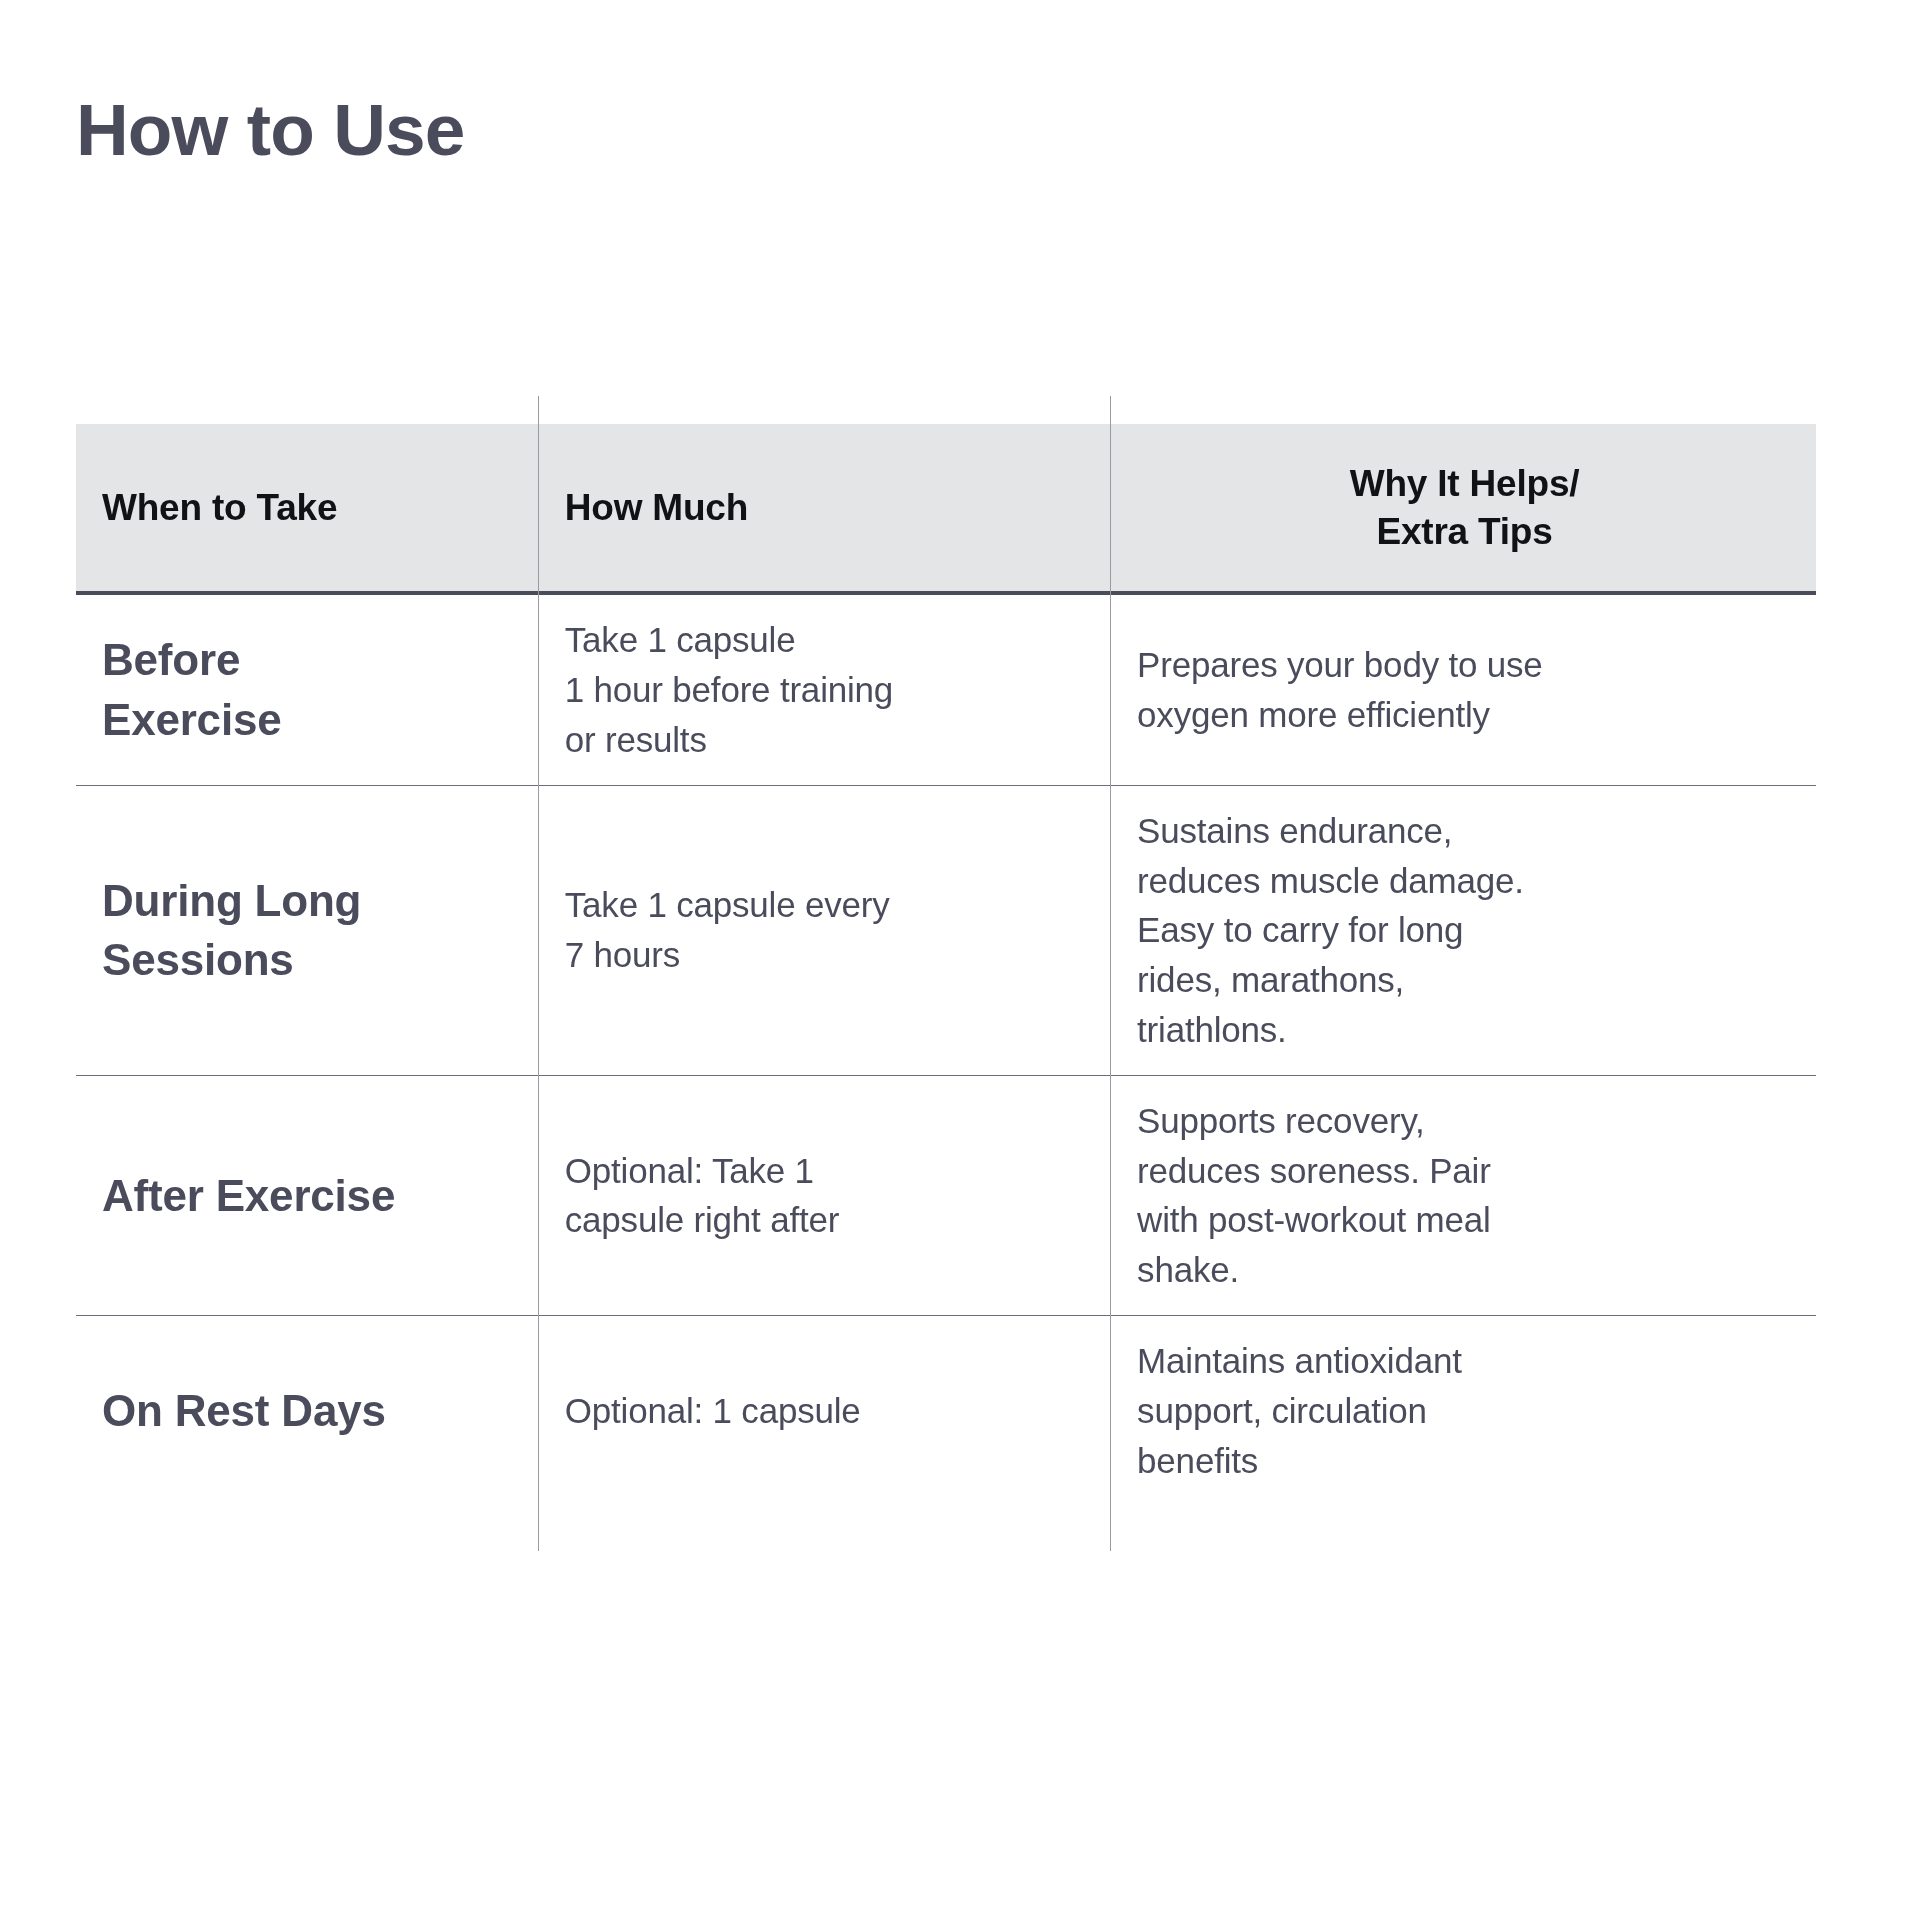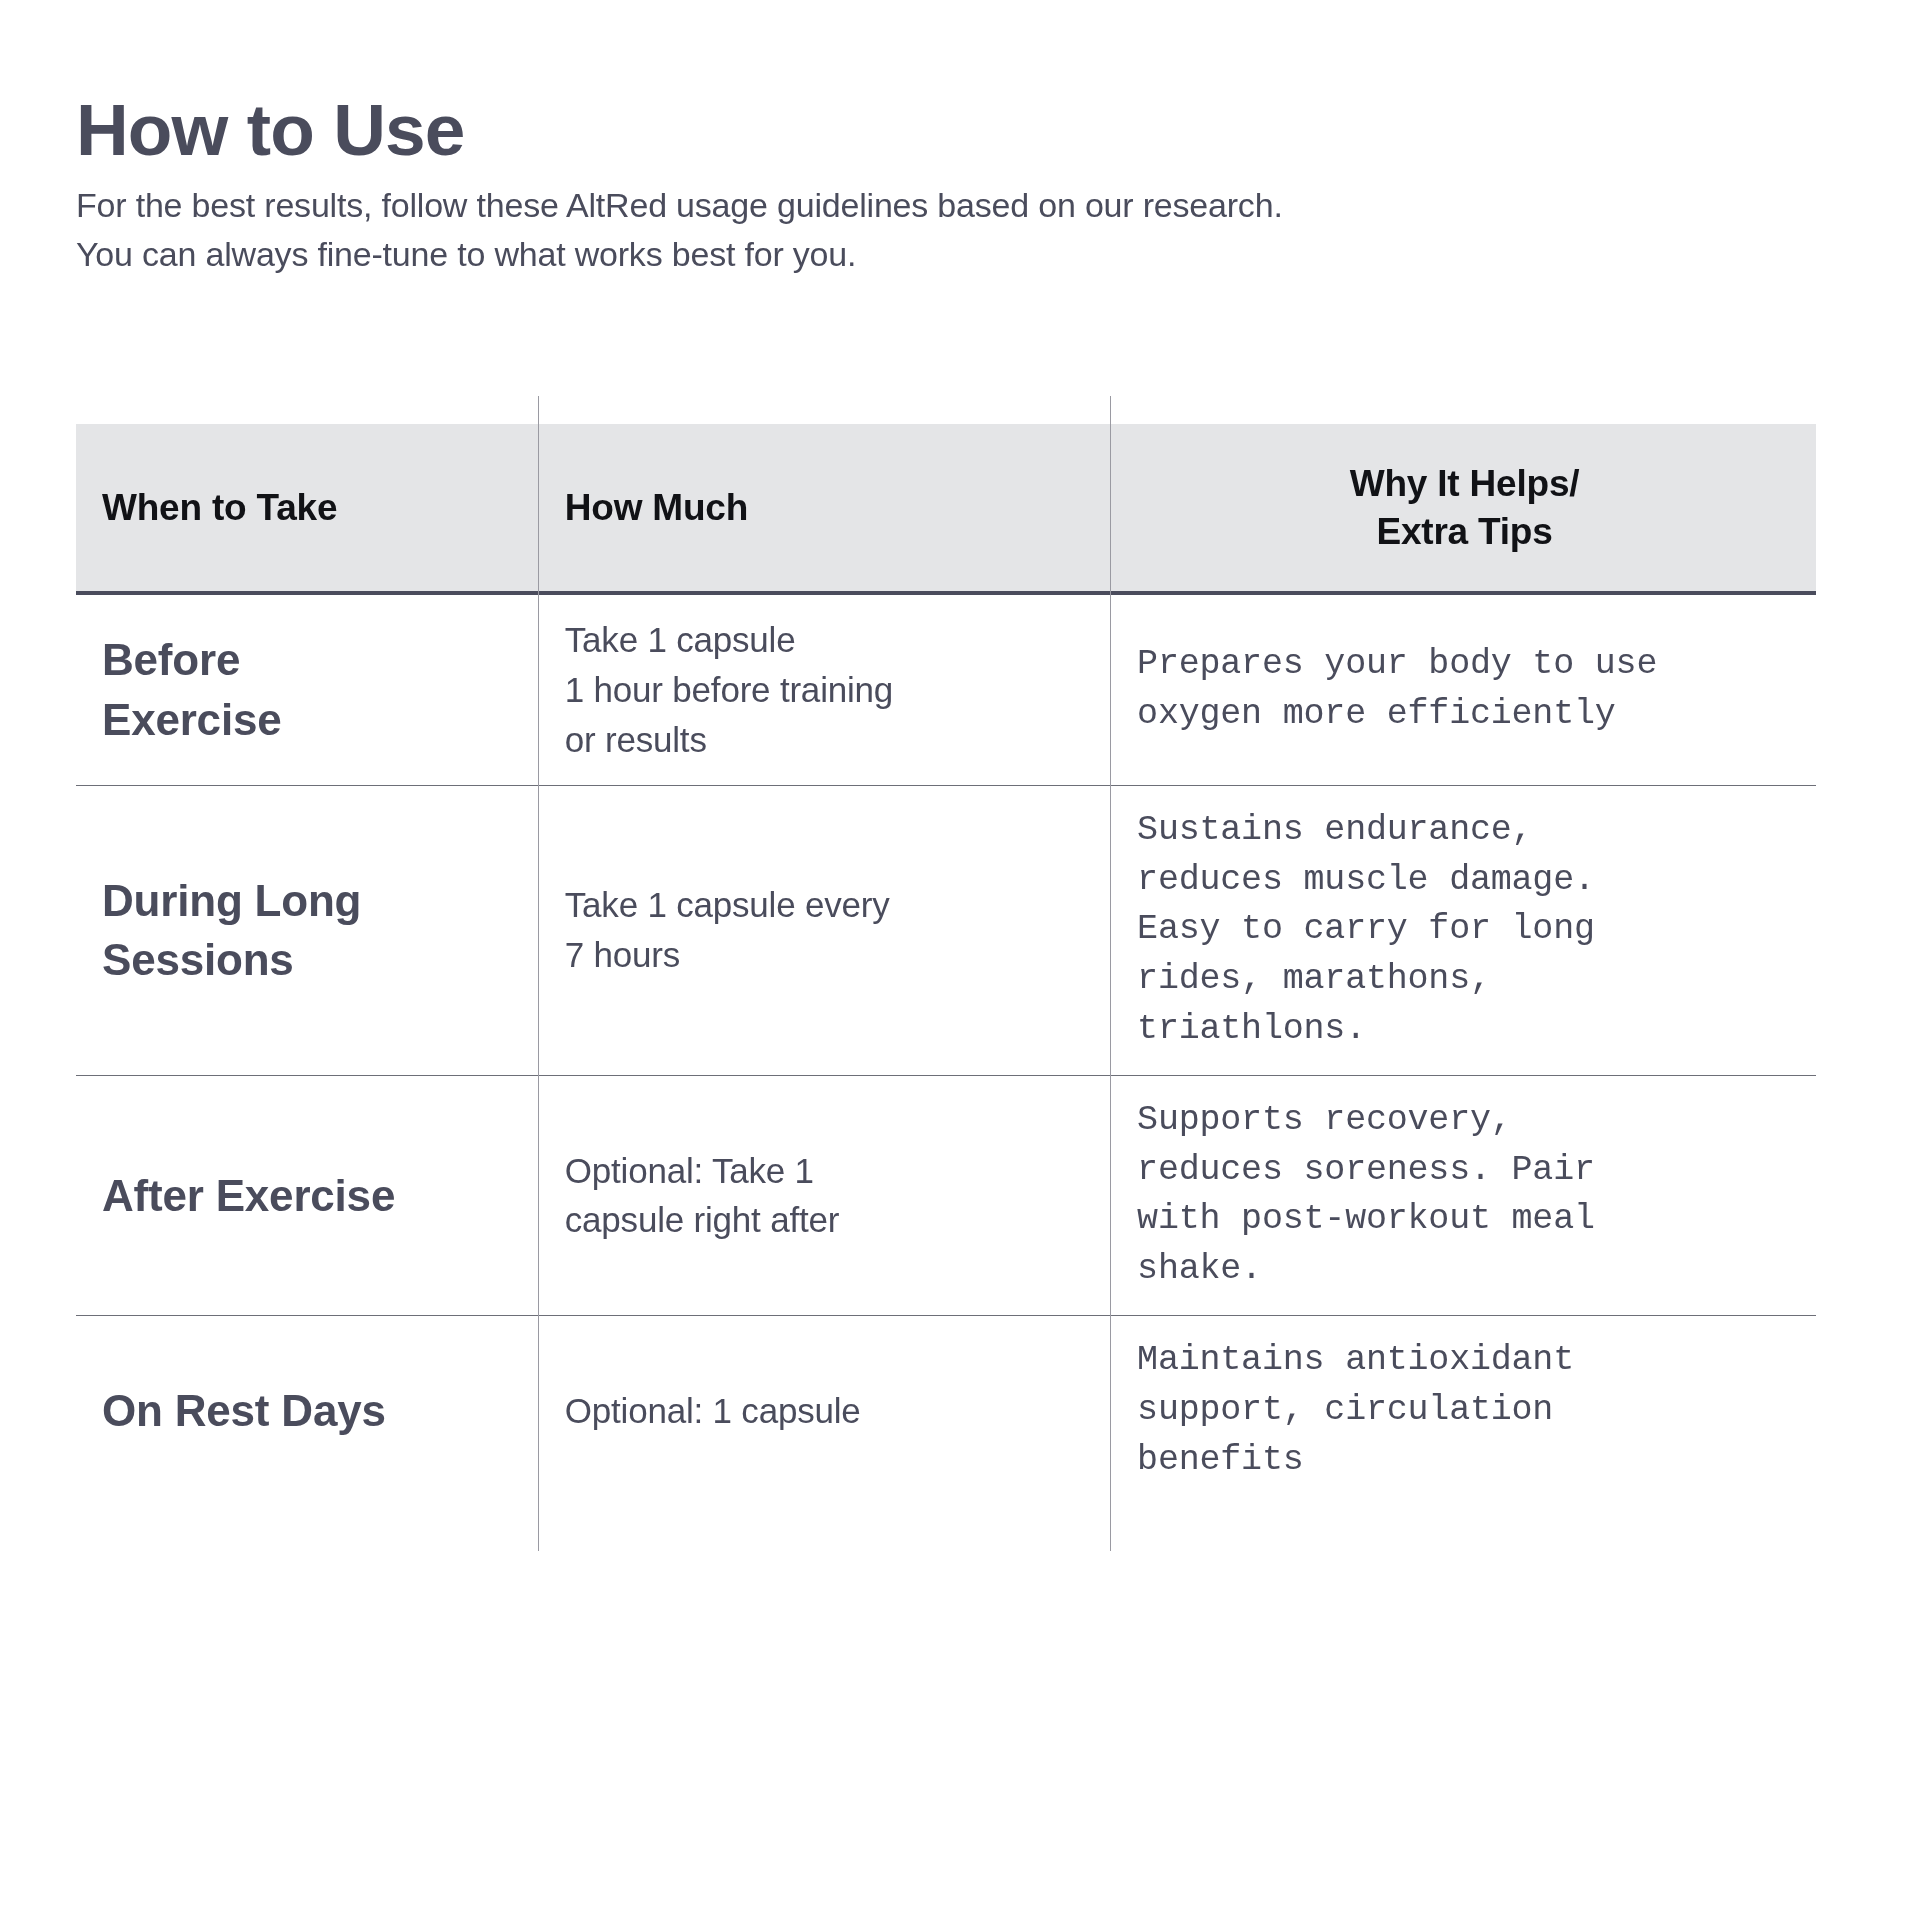--- a/index.html
+++ b/index.html
@@ -102,21 +102,21 @@
     font-weight: 400;
     vertical-align: middle;
     text-align: left;
     letter-spacing: -0.2px;
     padding: 20.3px 28px 20.3px 26px;
     box-sizing: border-box;
     border-bottom: 1.8px solid #6d6f78;
     border-right: 1.4px solid #9a9aa2;
     background: #ffffff;
   }
-  tbody td:last-child { border-right: none; font-family: Liberation Mono, monospace; }
+  tbody td:last-child { border-right: none; }
 
   tbody td.cell-when {
     font-weight: 700;
     font-size: 44px;
     line-height: 1.35;
     letter-spacing: -0.2px;
   }
 
   tbody tr:last-child td {
     border-bottom: none;
@@ -134,24 +134,20 @@
   .rule-tail.r1 { left: 462px; }
   .rule-tail.r2 { left: 1034px; }
 </style>
 </head>
 <body>
 
 <div class="page">
 
   <div class="heading-block">
     <h1 class="page-title">How to Use</h1>
-    <div class="page-subtitle">
-      <span class="sub-line">For the best results, follow these AltRed usage guidelines based on our research.</span>
-      <span class="sub-line">You can always fine-tune to what works best for you.</span>
-    </div>
   </div>
 
   <div class="usage-table-wrap">
     <table class="usage-table">
       <colgroup>
         <col class="col-when">
         <col class="col-much">
         <col class="col-why">
       </colgroup>
       <thead>

